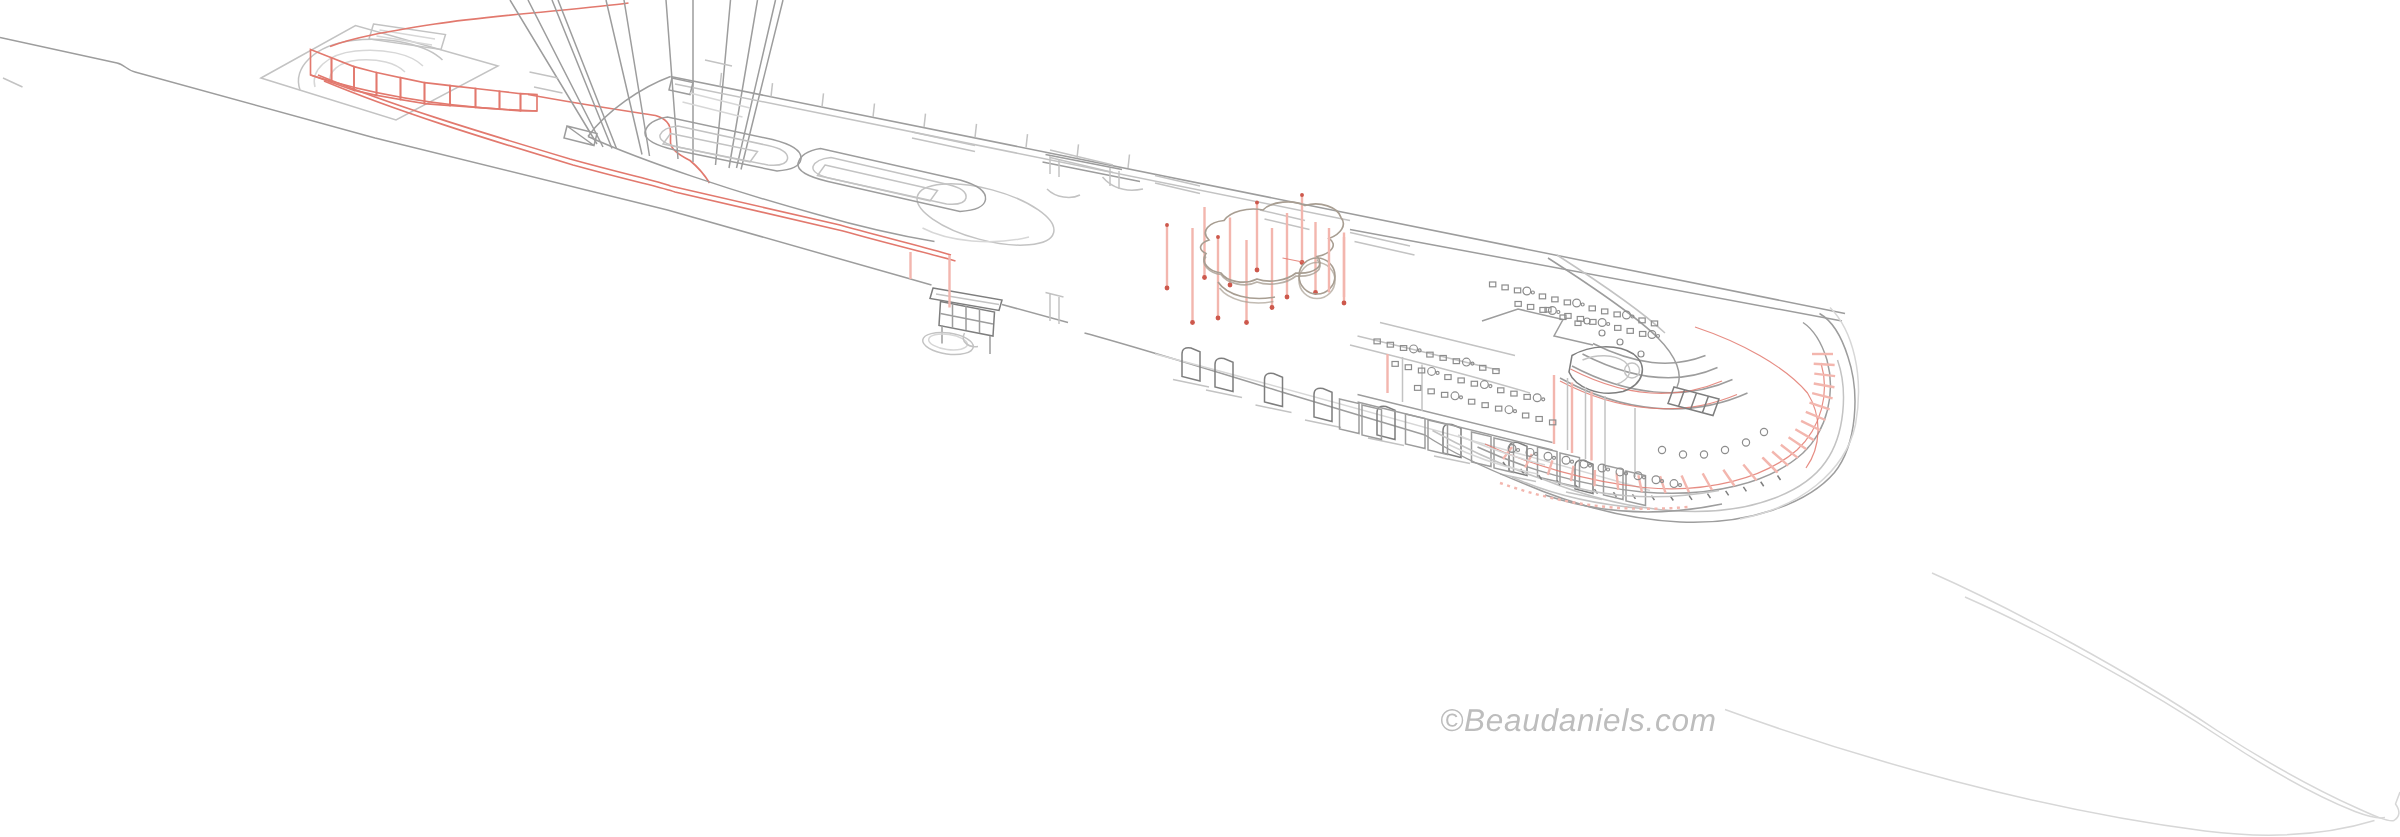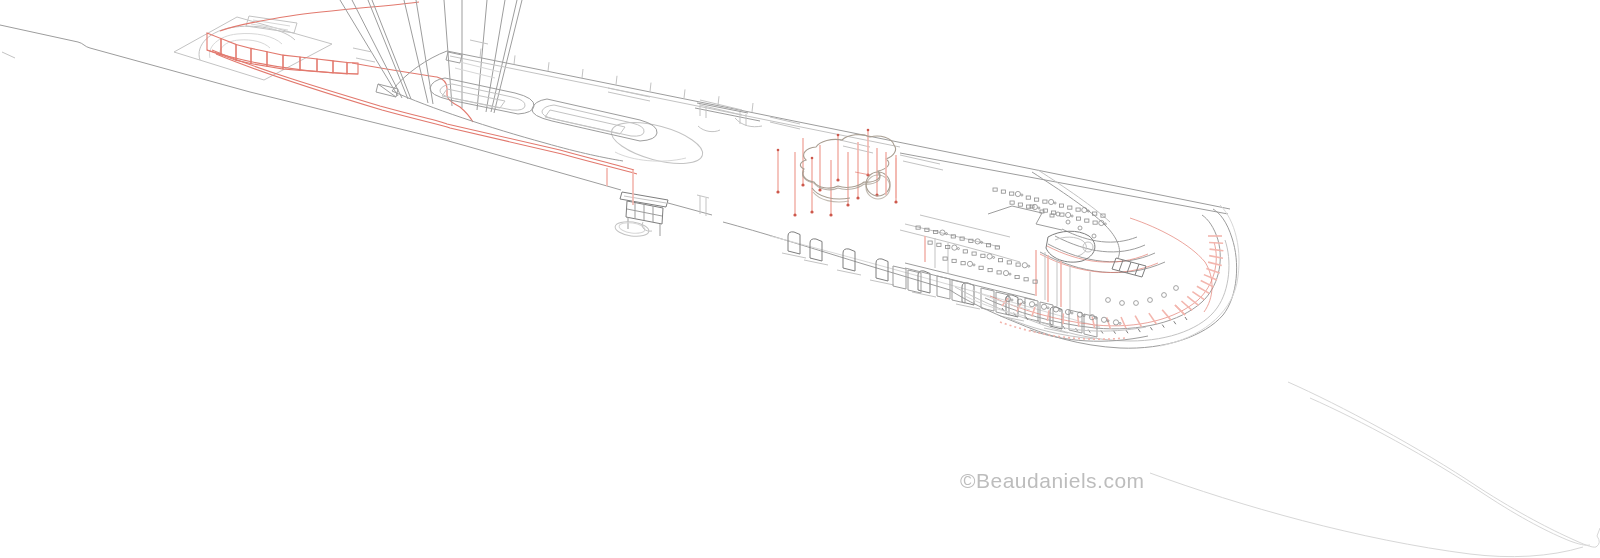--- a/index.html
+++ b/index.html
@@ -1,17 +1,17 @@
 <!DOCTYPE html>
 <html style="--ink: #9d9d9d; --ink-dark: #7e7e7e; --ink-light: #c3c3c3; --ink-faint: #d7d7d7; --furniture: #8d8d8d; --red: #e2796e; --red-light: #f3b6ae; --pool-rim: #a89e92; --watermark: #bdbdbd;"><head>
 <meta charset="utf-8">
 <style>
   html,body{margin:0;padding:0;background:#fff;}
   .stage{position:relative;width:1600px;height:558px;background:#fff;overflow:hidden;
-         font-family:"Liberation Sans", sans-serif;}
+         font-family:"Liberation Sans", sans-serif;font-style:italic;}
   svg{position:absolute;left:0;top:0;}
   
   .g1{stroke:var(--ink);stroke-width:1;fill:none;}
   .g2{stroke:var(--ink-light);stroke-width:1;fill:none;}
   .g3{stroke:var(--ink-faint);stroke-width:1;fill:none;}
   .gd{stroke:var(--ink-dark);stroke-width:1;fill:none;}
   .fur{stroke:var(--furniture);stroke-width:.8;fill:none;}
   .red{stroke:var(--red);stroke-width:1.1;fill:none;}
   .redl{stroke:var(--red-light);stroke-width:1.6;fill:none;}
   .redt{stroke:var(--red);stroke-width:.8;fill:none;opacity:.85;}

